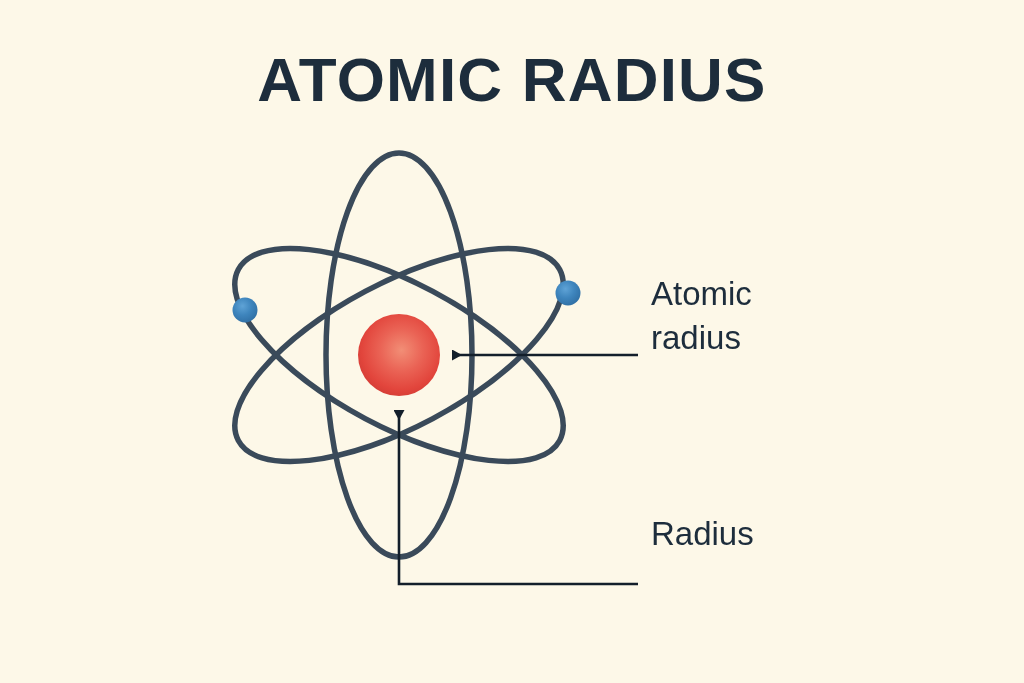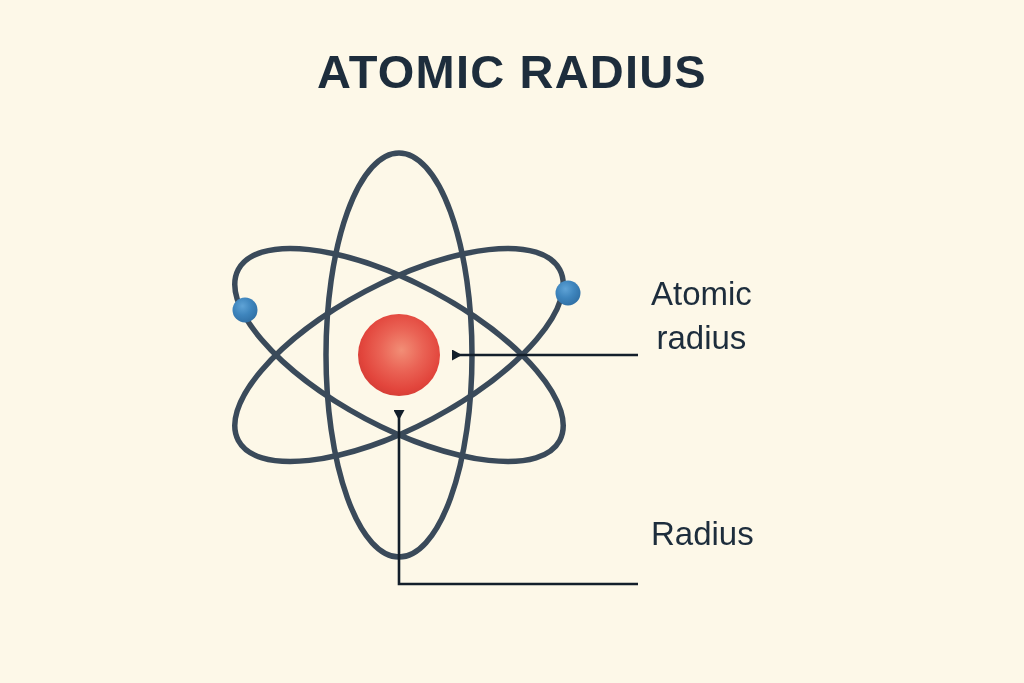--- a/index.html
+++ b/index.html
@@ -20,21 +20,21 @@
     height: 683px;
     background: #fdf8e8;
   }
   #title {
     position: absolute;
     left: 0;
     top: 44px;
     width: 1024px;
     text-align: center;
     font-family: "Liberation Sans", sans-serif;
-    font-size: 47px;
+    font-size: 62px;
     font-weight: bold;
     letter-spacing: 1.2px;
     color: #1d2d3c;
     white-space: nowrap;
     user-select: none;
   }
   #figure {
     position: absolute;
     left: 0;
     top: 0;
@@ -43,21 +43,20 @@
   }
   .label {
     position: absolute;
     font-family: "Liberation Sans", sans-serif;
     font-size: 33px;
     font-weight: normal;
     color: #1d2d3c;
     line-height: 44px;
     white-space: nowrap;
     user-select: none;
-    text-align: center;
   }
   #label-atomic-radius {
     left: 651px;
     top: 272px;
   }
   #label-radius-nucleus {
     left: 651px;
     top: 512px;
   }
   .label-line {

